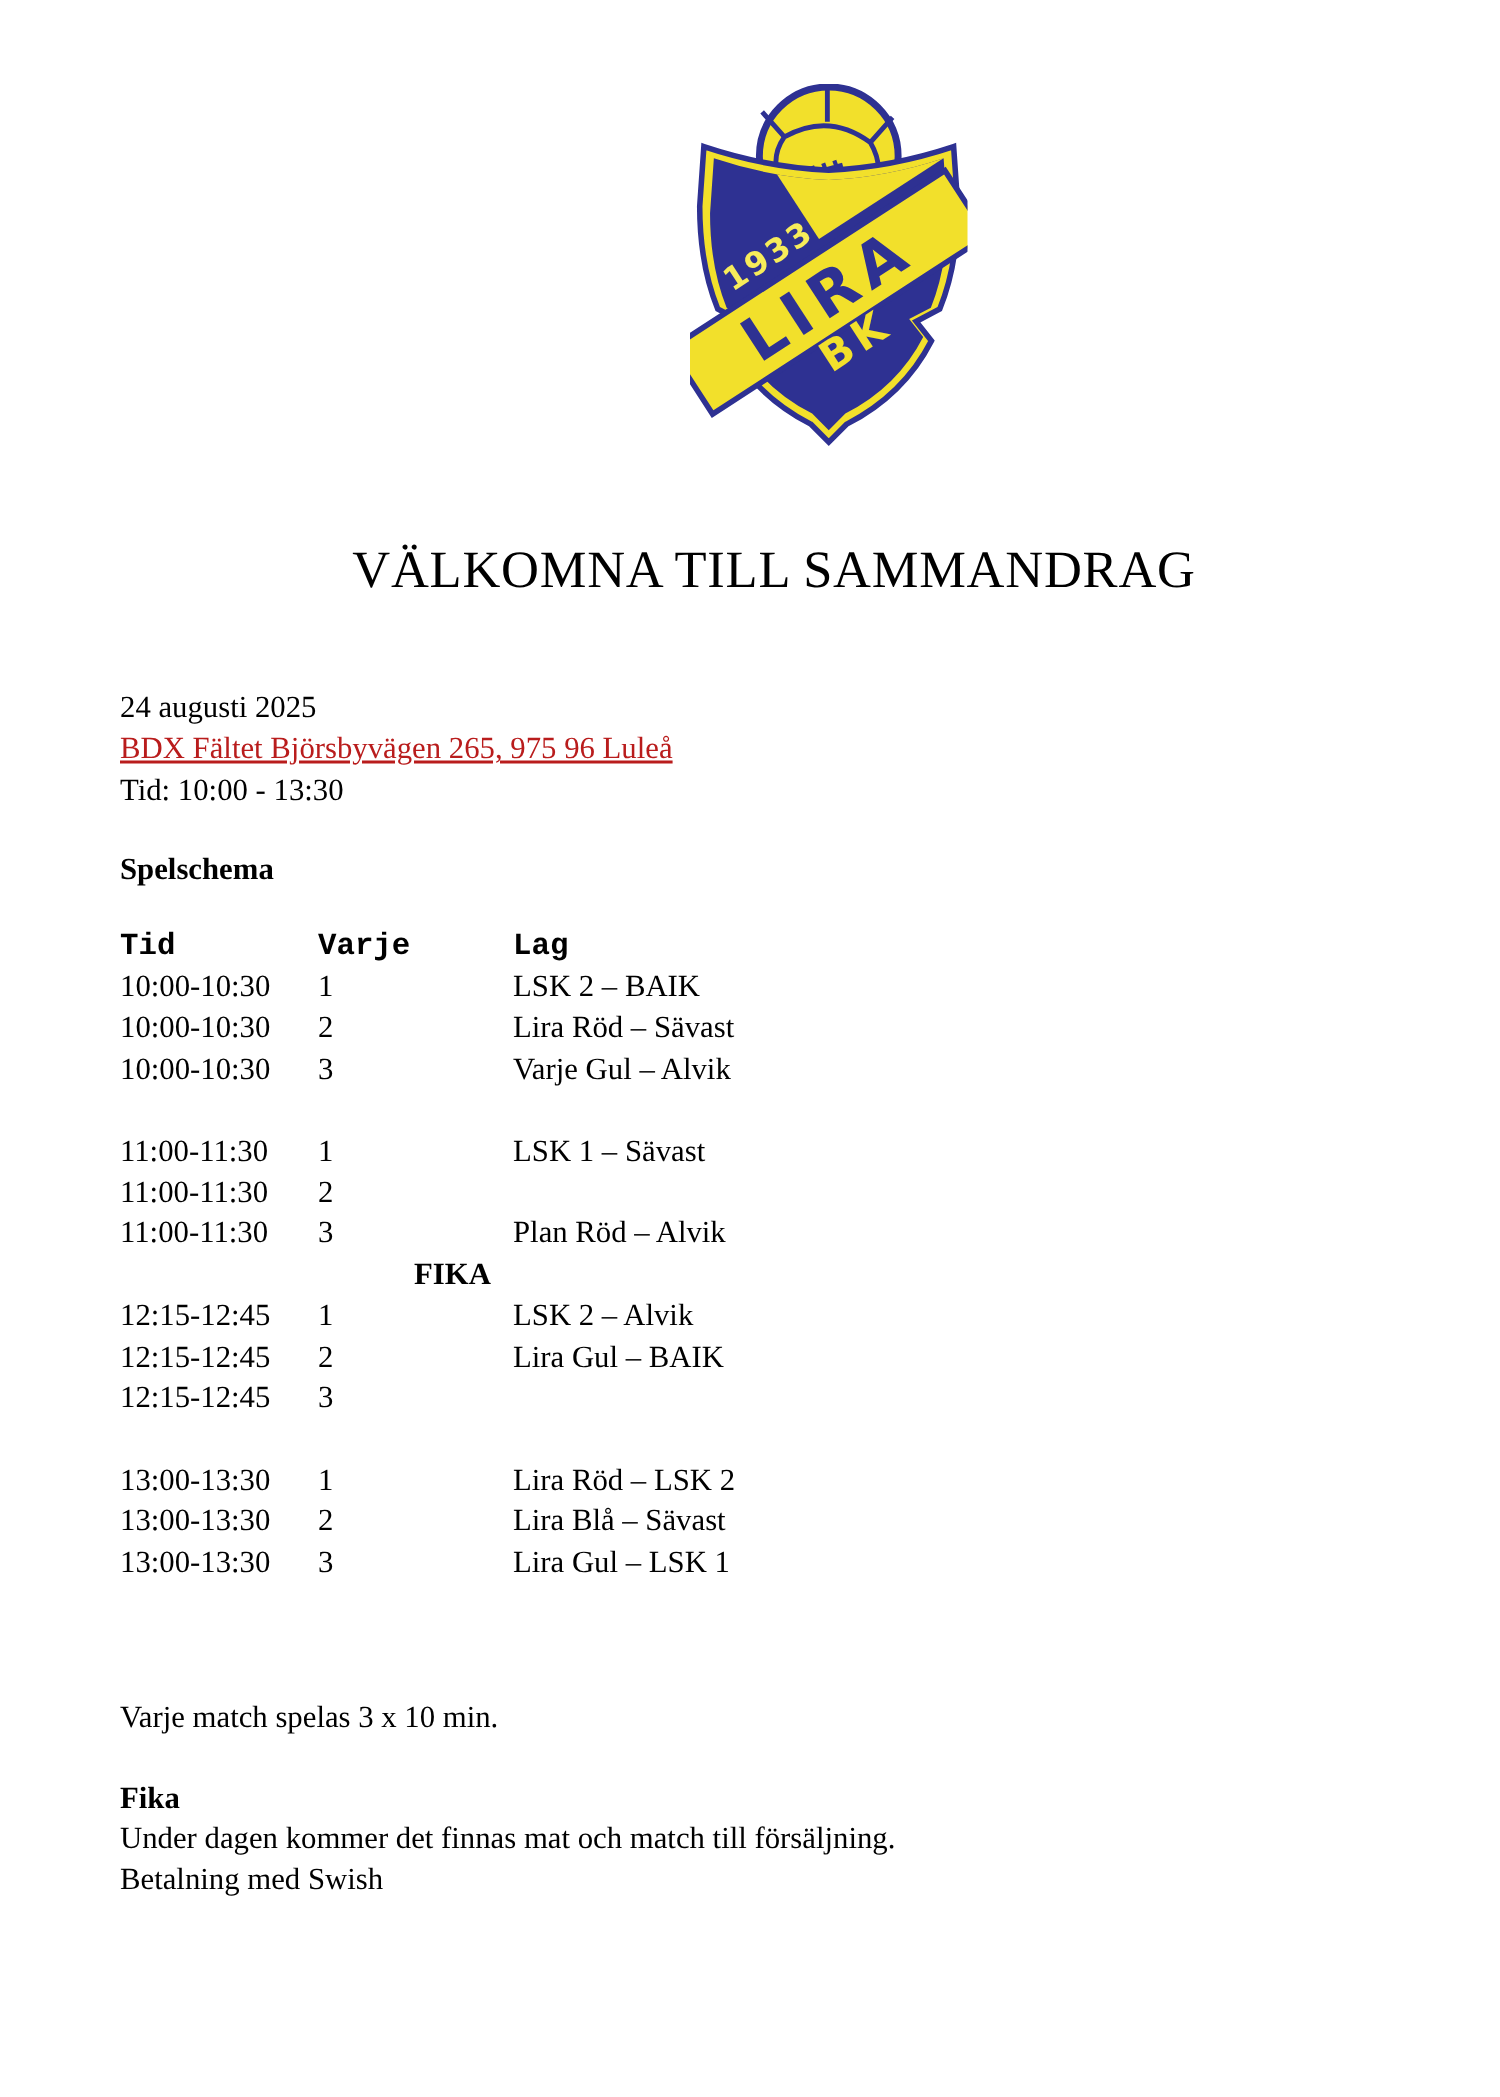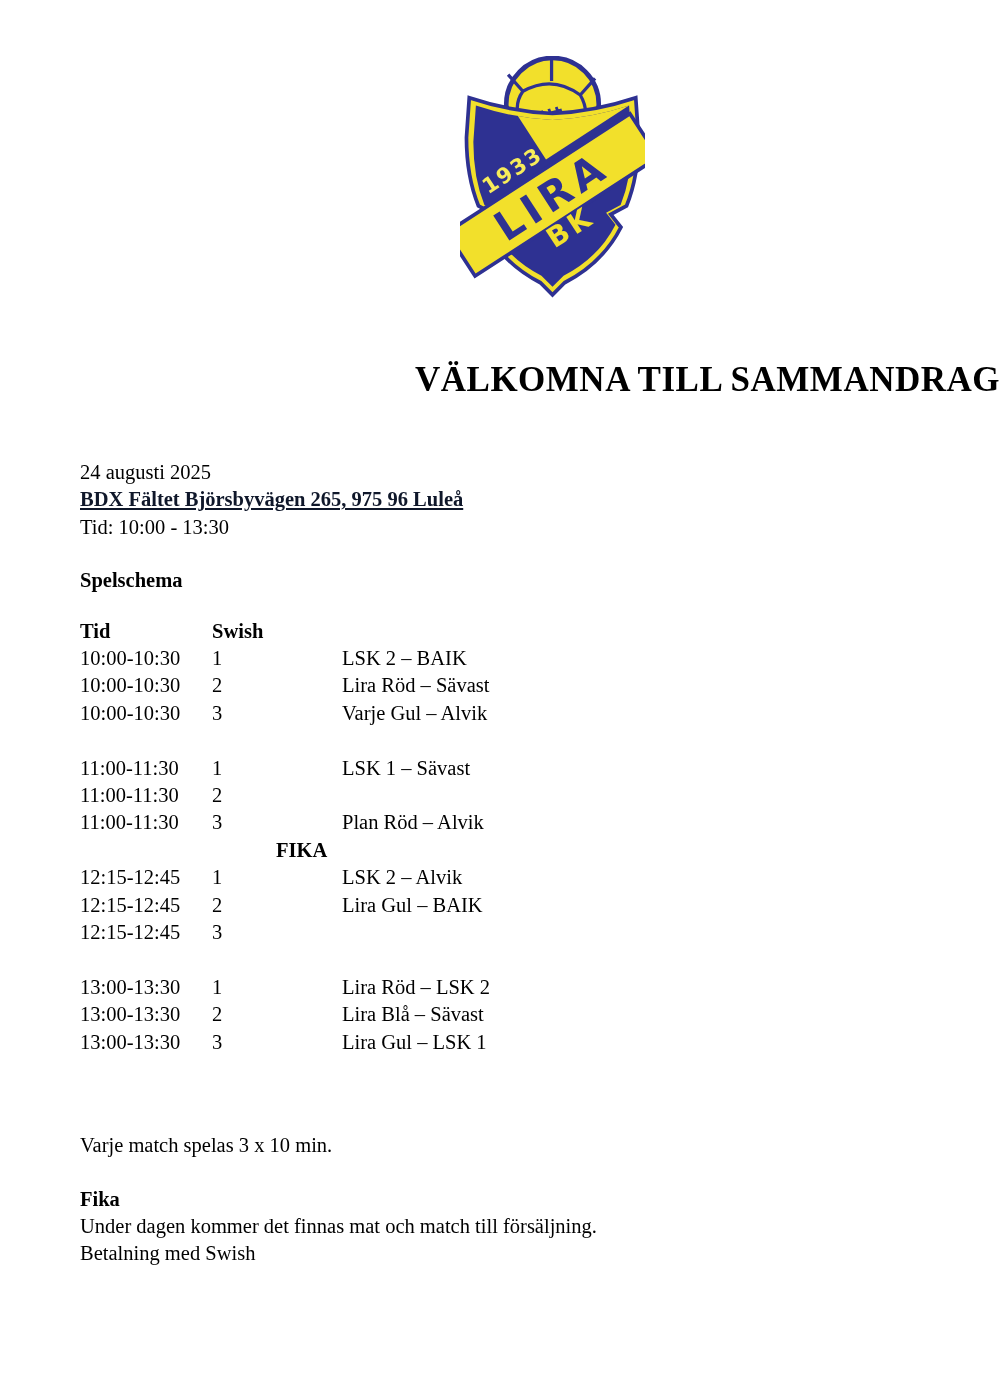--- a/index.html
+++ b/index.html
@@ -17,52 +17,51 @@
     display: flex;
     justify-content: center;
   }
   .logo-svg {
     position: relative;
     left: 52px;
     display: block;
   }
   .doc-title {
     margin-top: 52px;
-    text-align: right;
+    text-align: center;
     font-size: 35px;
     line-height: 44px;
-    font-weight: 700;
+    font-weight: 400;
     letter-spacing: 0.5px;
     white-space: nowrap;
     margin-left: 32px;
   }
   .content {
     padding-left: 80px;
     padding-right: 68px;
     font-size: 20.5px;
     line-height: 27.4px;
   }
   .info-block { margin-top: 57px; }
   .info-line { white-space: nowrap; }
   a.venue-link {
-    color: #0f172a;
+    color: #b91c1c;
     text-decoration: underline;
     cursor: pointer;
-    font-weight: bold;
   }
   .section-heading {
     margin-top: 26px;
     font-weight: bold;
   }
   .schedule-table { margin-top: 23px; }
   .srow { display: flex; }
   .c1 { width: 132px; flex: 0 0 132px; }
   .c2 { width: 130px; flex: 0 0 130px; }
   .c3 { flex: 1; }
-  .header-row { font-weight: bold; }
+  .header-row { font-weight: bold; font-family: Liberation Mono, monospace; }
   .spacer-row { height: 27.4px; }
   .fika-row {
     font-weight: bold;
     padding-left: 196px;
   }
   .note-match { margin-top: 76px; }
   .note-fika-heading { margin-top: 26px; font-weight: bold; }
   .logo-label { font-family: "DejaVu Sans", sans-serif; font-weight: bold; }
 </style>
 </head>
@@ -116,21 +115,22 @@
       </div>
       <div class="info-line">Tid: 10:00 - 13:30</div>
     </div>
 
     <div class="section-heading">Spelschema</div>
 
     <div class="schedule-table">
 
       <div class="srow header-row">
         <span class="c1">Tid</span>
-        <span class="c2">Swish</span>
+        <span class="c2">Varje</span>
+        <span class="c3">Lag</span>
       </div>
 
       <div class="srow">
         <span class="c1">10:00-10:30</span>
         <span class="c2">1</span>
         <span class="c3">LSK 2 – BAIK</span>
       </div>
       <div class="srow">
         <span class="c1">10:00-10:30</span>
         <span class="c2">2</span>

